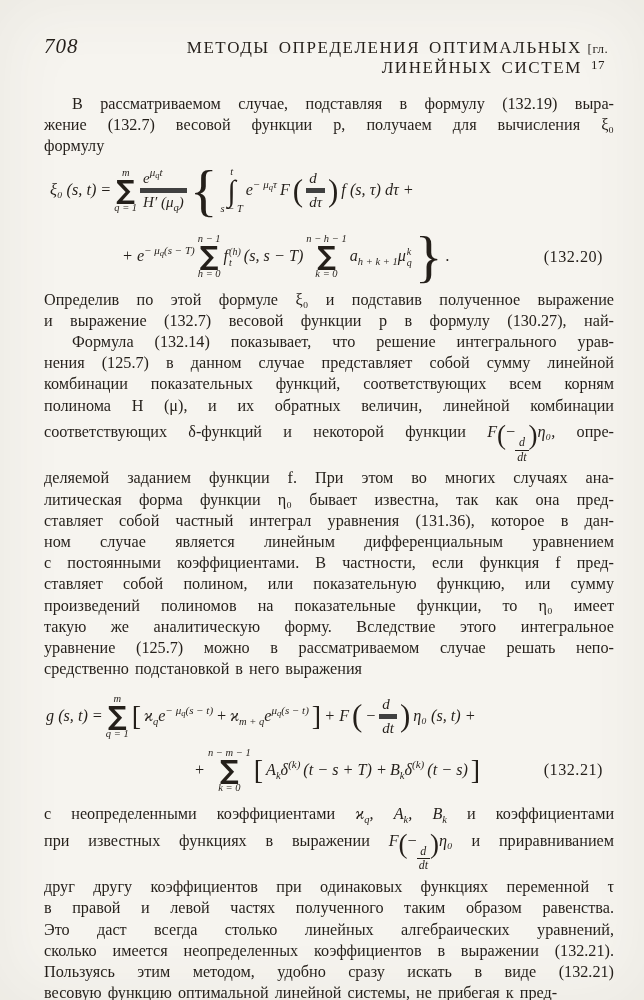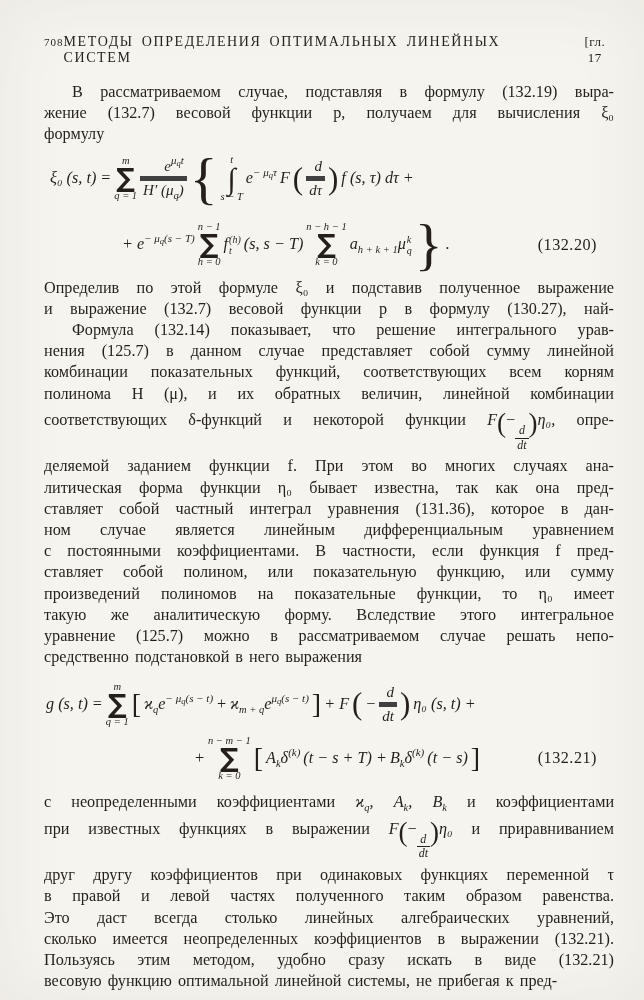--- a/index.html
+++ b/index.html
@@ -8,22 +8,22 @@
     width:644px;height:1000px;box-sizing:border-box;
     padding:34px 30px 0 44px;
     background:#f6f4ef;
     box-shadow:inset 0 0 70px rgba(90,80,60,0.07);
     color:#241f1a;
     font-family:"Liberation Serif","DejaVu Serif",serif;
     font-size:16.2px;
   }
   
   .runhead{display:flex;align-items:baseline;justify-content:space-between;margin-bottom:16px;}
-  .pgnum{font-size:11px;letter-spacing:1px;}
-  .rtitle{font-size:14px;letter-spacing:1.6px;word-spacing:3px;text-transform:uppercase;}
+  .pgnum{font-size:21px;letter-spacing:1px;font-style:italic;}
+  .rtitle{font-size:17px;letter-spacing:1.6px;word-spacing:3px;text-transform:uppercase;text-align:right;}
   .chap{font-size:13px;letter-spacing:0.5px;text-align:center;}
   
   .ln{line-height:21.2px;text-align:justify;text-align-last:justify;word-spacing:2px;white-space:normal;}
   .last{text-align-last:left;}
   .ind{text-indent:28px;}
   .mtall{margin:5px 0 4px 0;}
   .it{font-style:italic;}
   
   .ifrac{display:inline-flex;flex-direction:column;align-items:center;font-size:12px;line-height:1.15;vertical-align:-9px;font-style:italic;}
   .ifrac .d{border-top:1px solid #241f1a;padding:0 2px;}
@@ -36,31 +36,31 @@
   .eq20 .r2{height:66px;padding-left:78px;}
   .eq21{margin:10px 0 6px 0;}
   .eq21 .r1{height:52px;padding-left:2px;}
   .eq21 .r2{height:56px;padding-left:150px;}
   .sum{display:inline-flex;flex-direction:column;align-items:center;line-height:1;}
   .sum .lim{font-size:10.5px;white-space:nowrap;}
   .ssym{font-size:26px;line-height:0.95;font-style:normal;font-weight:bold;font-family:"DejaVu Sans","Liberation Sans",sans-serif;}
   .intg{display:inline-flex;flex-direction:column;align-items:center;line-height:1;}
   .intg .isym{font-size:30px;line-height:0.9;font-style:normal;}
   .intg .lim{font-size:10.5px;white-space:nowrap;}
-  .dfrac{display:inline-flex;flex-direction:column;align-items:flex-end;line-height:1.25;font-size:15px;}
+  .dfrac{display:inline-flex;flex-direction:column;align-items:flex-start;line-height:1.25;font-size:15px;}
   .dfrac .n,.dfrac .d{padding:0 3px;white-space:nowrap;}
   .dfrac .d{border-top:5px solid #404040;}
   sup.xp{font-size:11px;vertical-align:7px;line-height:0;white-space:nowrap;}
   sup.xp sub{font-size:8.5px;vertical-align:-2px;}
   sub.sb{font-size:10.5px;vertical-align:-4px;line-height:0;white-space:nowrap;}
   .stack{display:inline-flex;flex-direction:column;align-items:flex-start;font-size:10px;line-height:1.1;margin-left:1px;vertical-align:middle;}
   .bbrace{font-size:58px;line-height:0;font-style:normal;font-weight:200;}
   .bparen{font-size:31px;line-height:0;font-style:normal;font-weight:200;}
   .bbrk{font-size:28px;line-height:0;font-style:normal;font-weight:200;}
-  .eqnum{position:absolute;right:14px;top:50%;transform:translateY(-50%);font-style:normal;letter-spacing:0.5px;}
+  .eqnum{position:absolute;right:8px;top:50%;transform:translateY(-50%);font-style:normal;letter-spacing:0.5px;}
   .nw{white-space:nowrap;}
 </style>
 </head>
 <body>
 
 <div class="page">
 
   <div class="runhead">
     <span class="pgnum">708</span>
     <span class="rtitle">методы определения оптимальных линейных систем</span>

